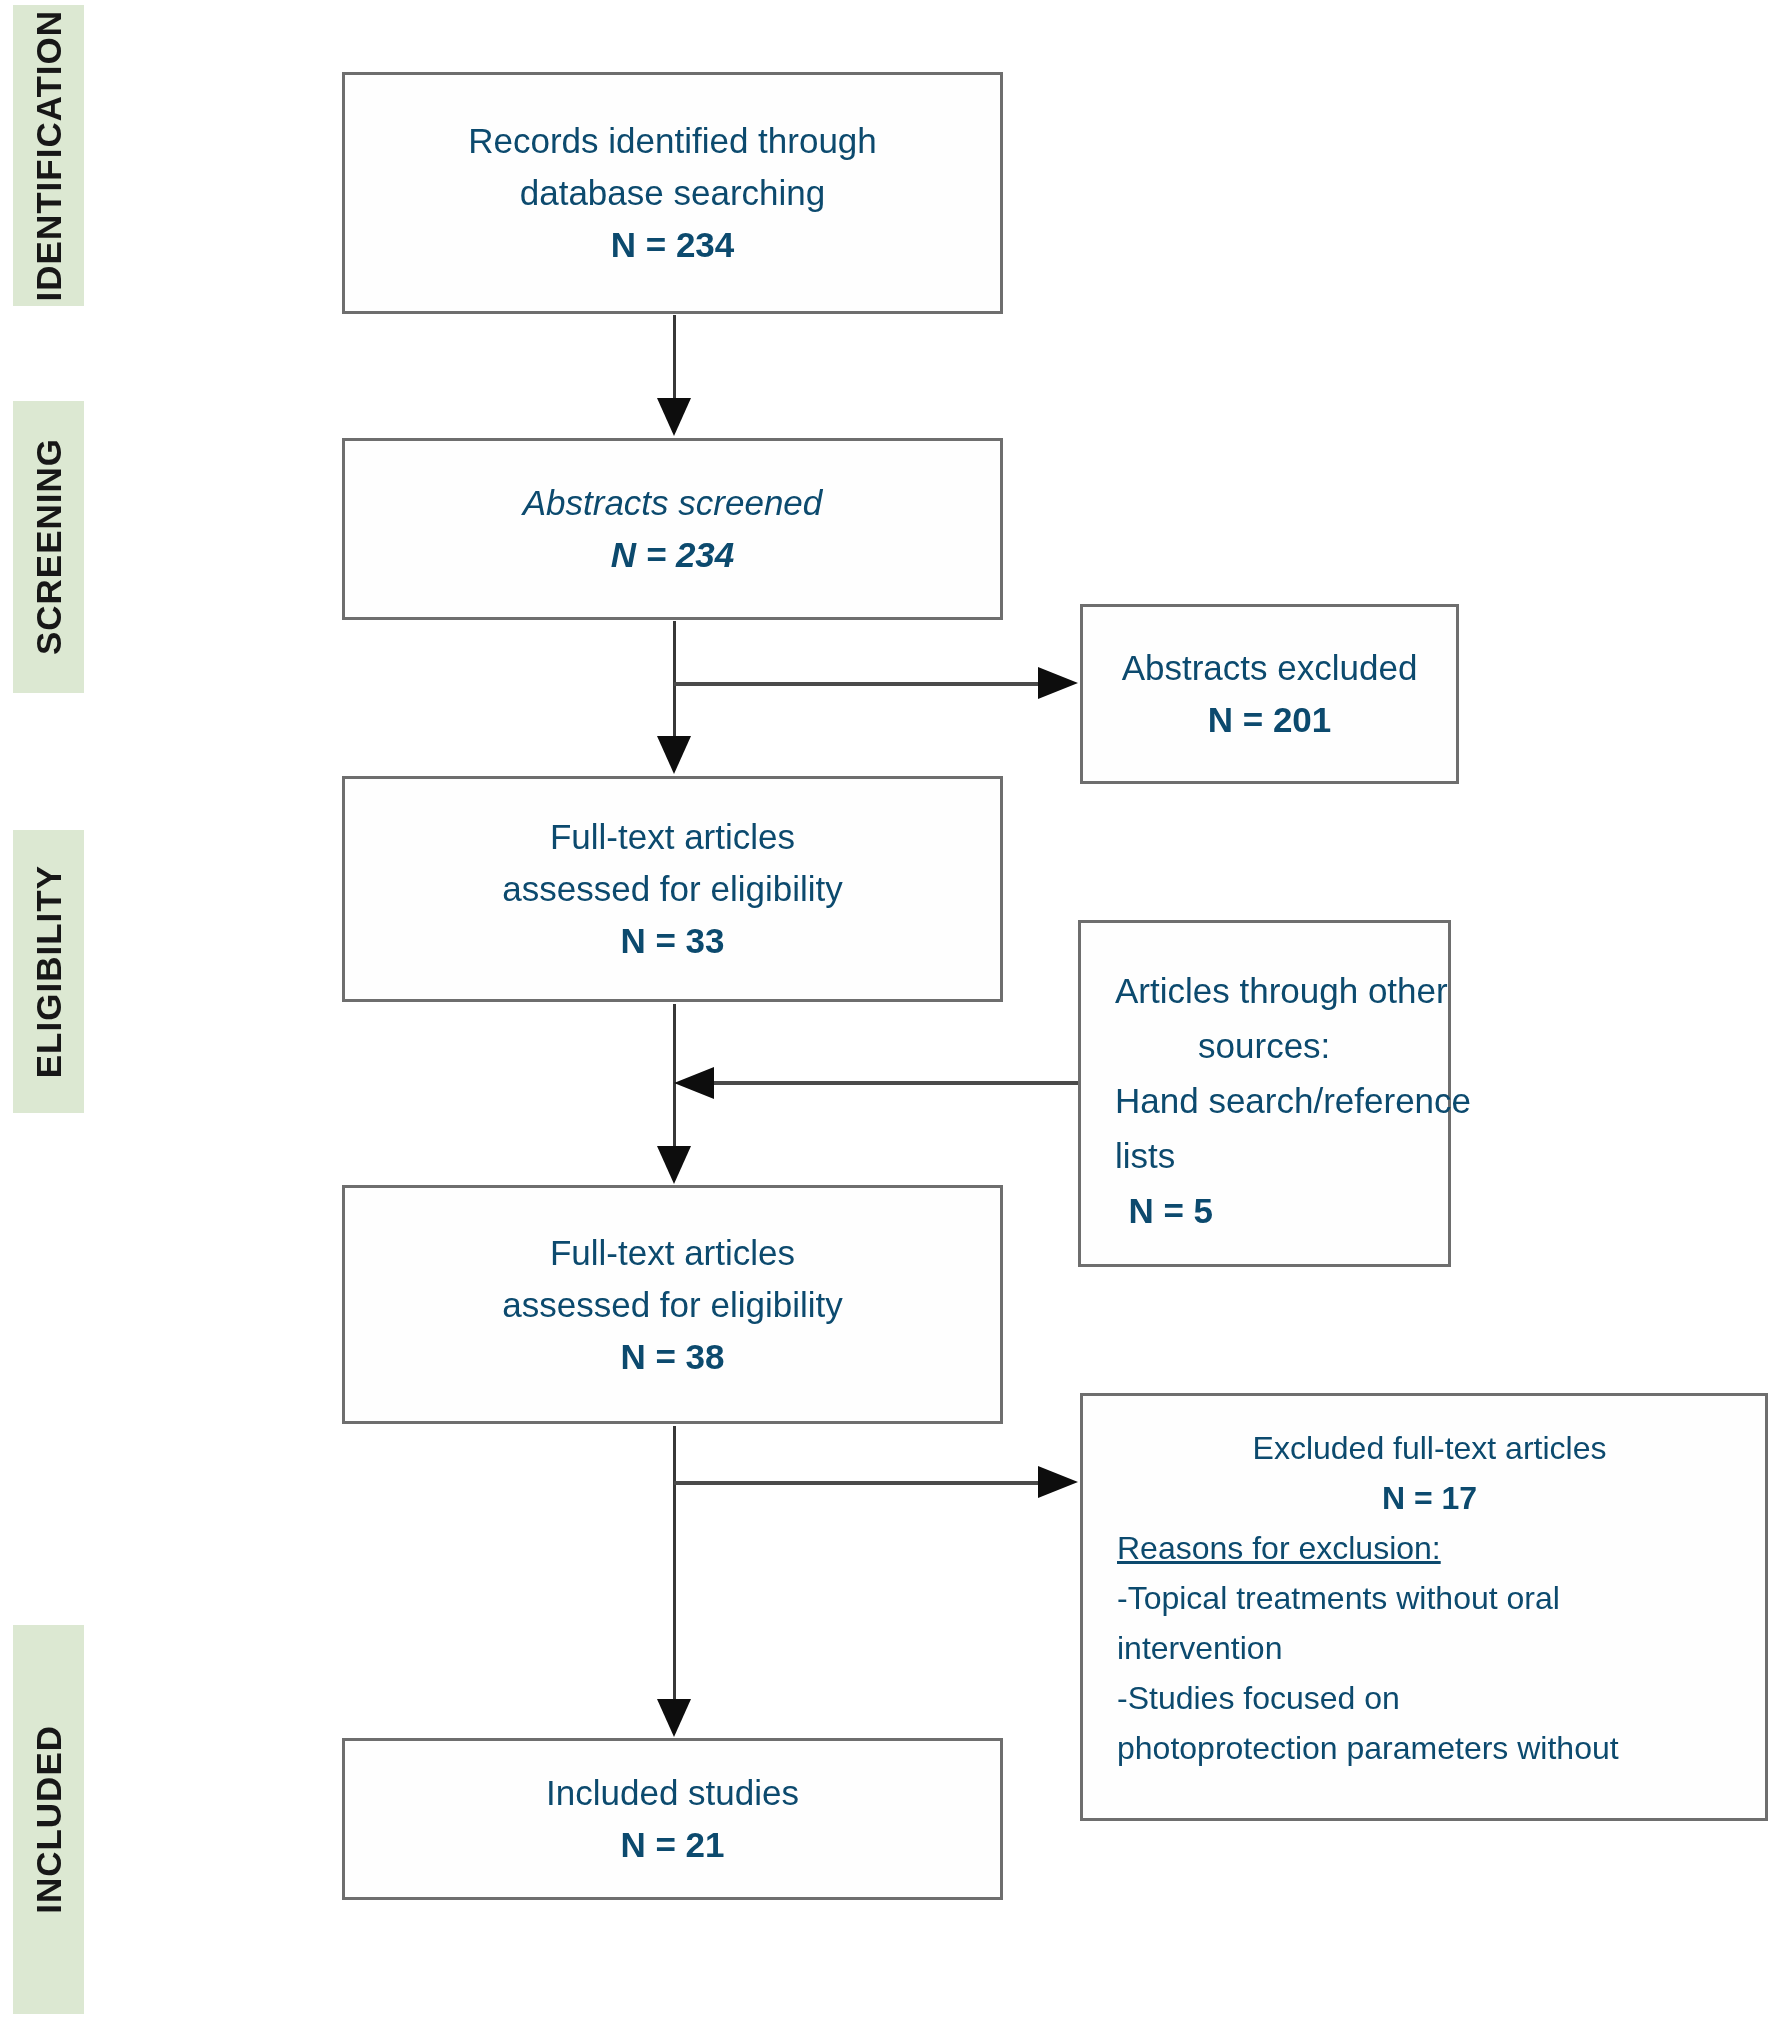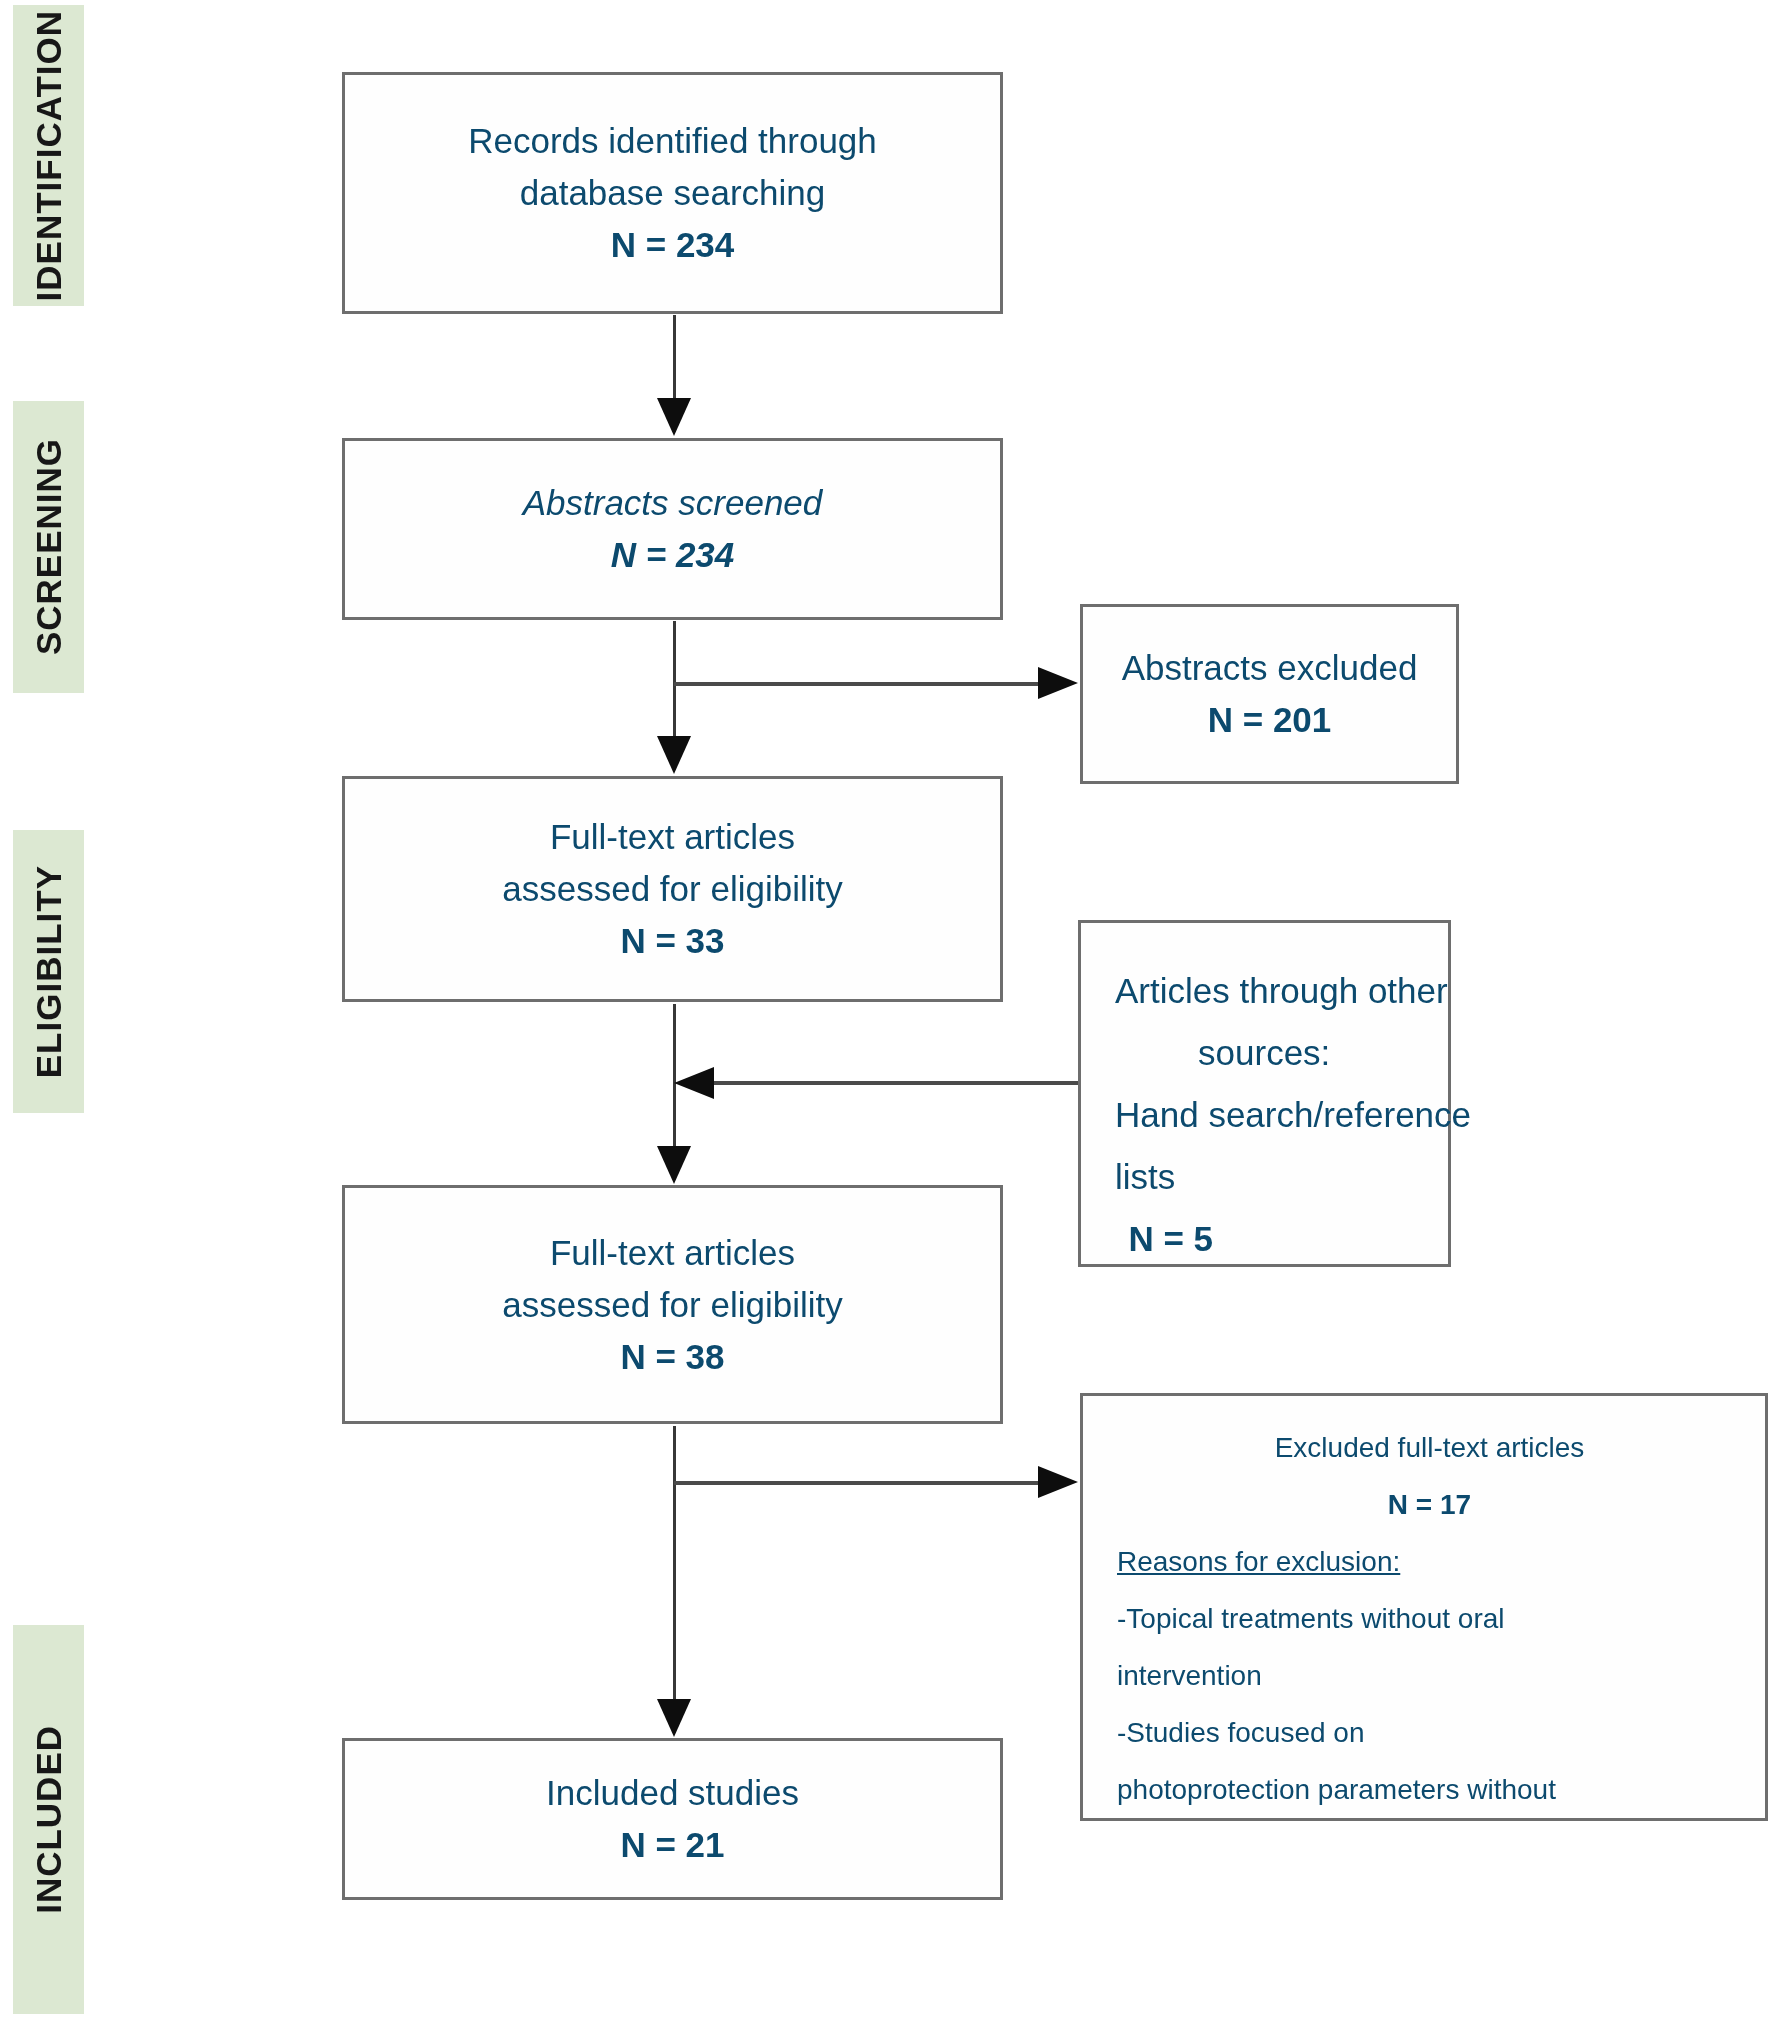--- a/index.html
+++ b/index.html
@@ -20,21 +20,21 @@
 
   
   .box {
     position: absolute; background: #fefefe;
     border: 3.8px solid #6e6e6e; box-sizing: border-box;
     display: flex; flex-direction: column; align-items: center; justify-content: center;
     font-size: 35px; line-height: 52px; color: #0c4a6e; text-align: center;
   }
   .box .count { font-weight: bold; }
 
-  .box.top-align { justify-content: flex-start; align-items: stretch; text-align: left; gap: 7px; }
+  .box.top-align { justify-content: flex-start; align-items: stretch; text-align: left; }
   .box .c { text-align: center; }
   .line { white-space: nowrap; }
   .underline { text-decoration: underline; }
 
   
   .vline { position: absolute; width: 2.9px; background: #383838; }
   .hline { position: absolute; height: 3.8px; background: #4a4a4a; }
   .arr-down { position: absolute; width: 0; height: 0;
     border-left: 17px solid transparent; border-right: 17px solid transparent;
     border-top: 38px solid #0d0d0d; }
@@ -58,21 +58,21 @@
   #box-included  { left: 342px; width: 661px; top: 1738px; height: 162px; }
 
   #box-abs-excluded { left: 1080px; width: 379px; top: 604px; height: 180px; }
 
   #box-other-sources { left: 1078px; width: 373px; top: 920px; height: 347px;
     padding: 40px 9.6px 0 34px; font-size: 35px; line-height: 55px; }
   #box-other-sources .c { padding-right: 25px; }
   #box-other-sources .count { padding-left: 13.4px; }
 
   #box-excluded-ft { left: 1080px; width: 688px; top: 1393px; height: 428px;
-    padding: 27px 23px 0 34px; font-size: 28px; line-height: 50px; }
+    padding: 27px 23px 0 34px; font-size: 32px; line-height: 50px; }
 
   
   #v1 { left: 673px; top: 315px;  height: 84px; }
   #v2 { left: 673px; top: 621px;  height: 119px; }
   #v3 { left: 673px; top: 1004px; height: 145px; }
   #v4 { left: 673px; top: 1426px; height: 275px; }
 
   #a1 { left: 657px; top: 398px; }
   #a2 { left: 657px; top: 736px; }
   #a3 { left: 657px; top: 1146px; }

